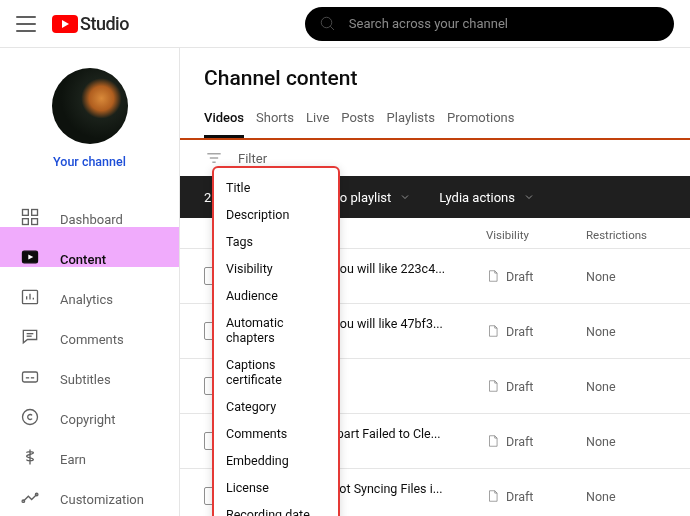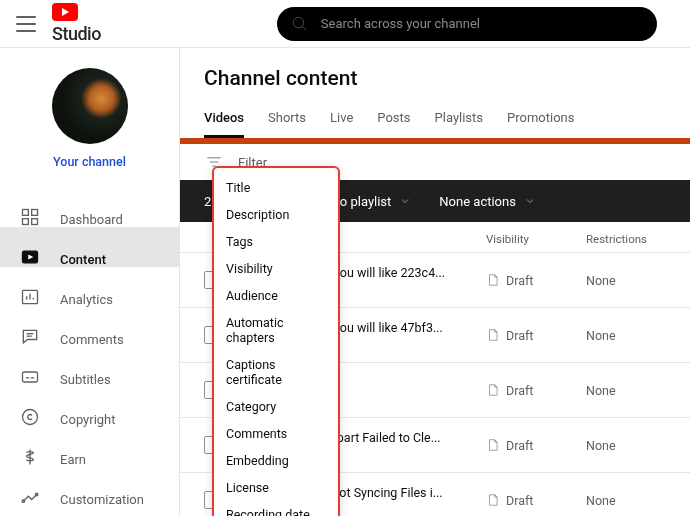--- a/index.html
+++ b/index.html
@@ -1,44 +1,44 @@
 <!DOCTYPE html>
 <html><head>
 <meta charset="utf-8">
 <style>
 * { margin: 0; padding: 0; box-sizing: border-box; font-family: Roboto, Arial, sans-serif; }
 body { width: 690px; height: 516px; overflow: hidden; background: #fff; position: relative; }
 
 .header { height: 48px; display: flex; align-items: center; padding: 0 16px; border-bottom: 1px solid #e5e5e5; gap: 16px; }
 .hamburger { width: 20px; height: 16px; display: flex; flex-direction: column; justify-content: space-between; cursor: pointer; }
 .hamburger span { height: 2px; background: #606060; border-radius: 1px; }
-.logo { display: flex; align-items: flex-start; gap: 2px; flex-direction: column; }
+.logo { display: flex; align-items: center; gap: 2px; }
 .logo-icon { width: 26px; height: 18px; background: #f00; border-radius: 4px; position: relative; }
 .logo-icon::after { content: ''; position: absolute; left: 10px; top: 5px; border-left: 7px solid #fff; border-top: 4px solid transparent; border-bottom: 4px solid transparent; }
 .logo-text { font-size: 18px; font-weight: 500; color: #282828; letter-spacing: -0.5px; }
 .search-bar { margin-left: 160px; flex: 1; max-width: 380px; height: 34px; background: #000000; border-radius: 17px; display: flex; align-items: center; padding: 0 14px; gap: 12px; }
 .search-bar svg { width: 18px; height: 18px; stroke: #606060; fill: none; }
 .search-bar span { color: #8a8a8a; font-size: 13px; }
 
 .body { display: flex; height: calc(100% - 48px); }
 
 .sidebar { width: 180px; border-right: 1px solid #e5e5e5; padding-top: 10px; display: flex; flex-direction: column; }
 .avatar-block { text-align: center; padding: 10px 0 14px; }
 .avatar { width: 76px; height: 76px; border-radius: 50%; margin: 0 auto 10px; background: radial-gradient(circle at 65% 40%, #d98a3a 0%, #b05e1f 18%, #1a211a 30%, #0d120d 60%); box-shadow: inset 0 0 0 1px rgba(0,0,0,0.05); }
 .ch-label { font-size: 12.5px; font-weight: 500; color: #1d4ed8; }
 .ch-name { font-size: 11px; color: #7a7a7a; margin-top: 2px; }
 .nav { flex: 1; margin-top: 4px; }
 .nav-item { height: 40px; display: flex; align-items: flex-end; padding: 0 20px; gap: 20px; font-size: 13px; color: #606060; cursor: pointer; }
-.nav-item.active { background: #e5e5e5; color: #0d0d0d; font-weight: 500; }
+.nav-item.active { background: #f0abfc; color: #0d0d0d; font-weight: 500; }
 .nav-item svg { width: 20px; height: 20px; stroke: currentColor; fill: none; stroke-width: 1.6; }
 .nav-item.active svg { fill: #0d0d0d; stroke: #0d0d0d; }
 
 .main { flex: 1; display: flex; flex-direction: column; overflow: hidden; }
 .page-title { font-size: 21px; font-weight: 500; color: #0d0d0d; padding: 18px 24px 10px; }
-.tabs { display: flex; gap: 24px; padding: 0 24px; border-bottom: 6px solid #c2410c; }
+.tabs { display: flex; gap: 12px; padding: 0 24px; border-bottom: 2px solid #c2410c; }
 .tab { padding: 10px 0; font-size: 13px; color: #606060; cursor: pointer; border-bottom: 3px solid transparent; }
 .tab.active { color: #0d0d0d; font-weight: 500; border-bottom-color: #0d0d0d; }
 .filter-row { display: flex; align-items: center; padding: 8px 24px; gap: 14px; color: #606060; font-size: 13px; }
 .filter-row svg { width: 20px; height: 20px; stroke: #606060; fill: none; }
 
 .action-bar { height: 42px; background: #1f1f1f; color: #fff; display: flex; align-items: center; padding: 0 24px; gap: 28px; font-size: 13px; }
 .ab-item { display: flex; align-items: center; gap: 8px; cursor: pointer; }
 .ab-item svg { width: 12px; height: 12px; stroke: #fff; fill: none; }
 
 .table-head { display: flex; padding: 10px 24px 6px; font-size: 11.5px; color: #606060; border-bottom: 1px solid #e5e5e5; }
@@ -182,21 +182,21 @@
             <polyline points="6 9 12 15 18 9"></polyline>
           </svg>
       </div>
       <div class="ab-item">
         <span>Add to playlist</span>
         <svg viewBox="0 0 24 24">
             <polyline points="6 9 12 15 18 9"></polyline>
           </svg>
       </div>
       <div class="ab-item">
-        <span>None actions</span>
+        <span>Lydia actions</span>
         <svg viewBox="0 0 24 24">
             <polyline points="6 9 12 15 18 9"></polyline>
           </svg>
       </div>
     </div>
 
     <div class="table-head">
       <div class="col-cb"></div>
       <div class="col-video"></div>
       <div class="col-vis">Visibility</div>

